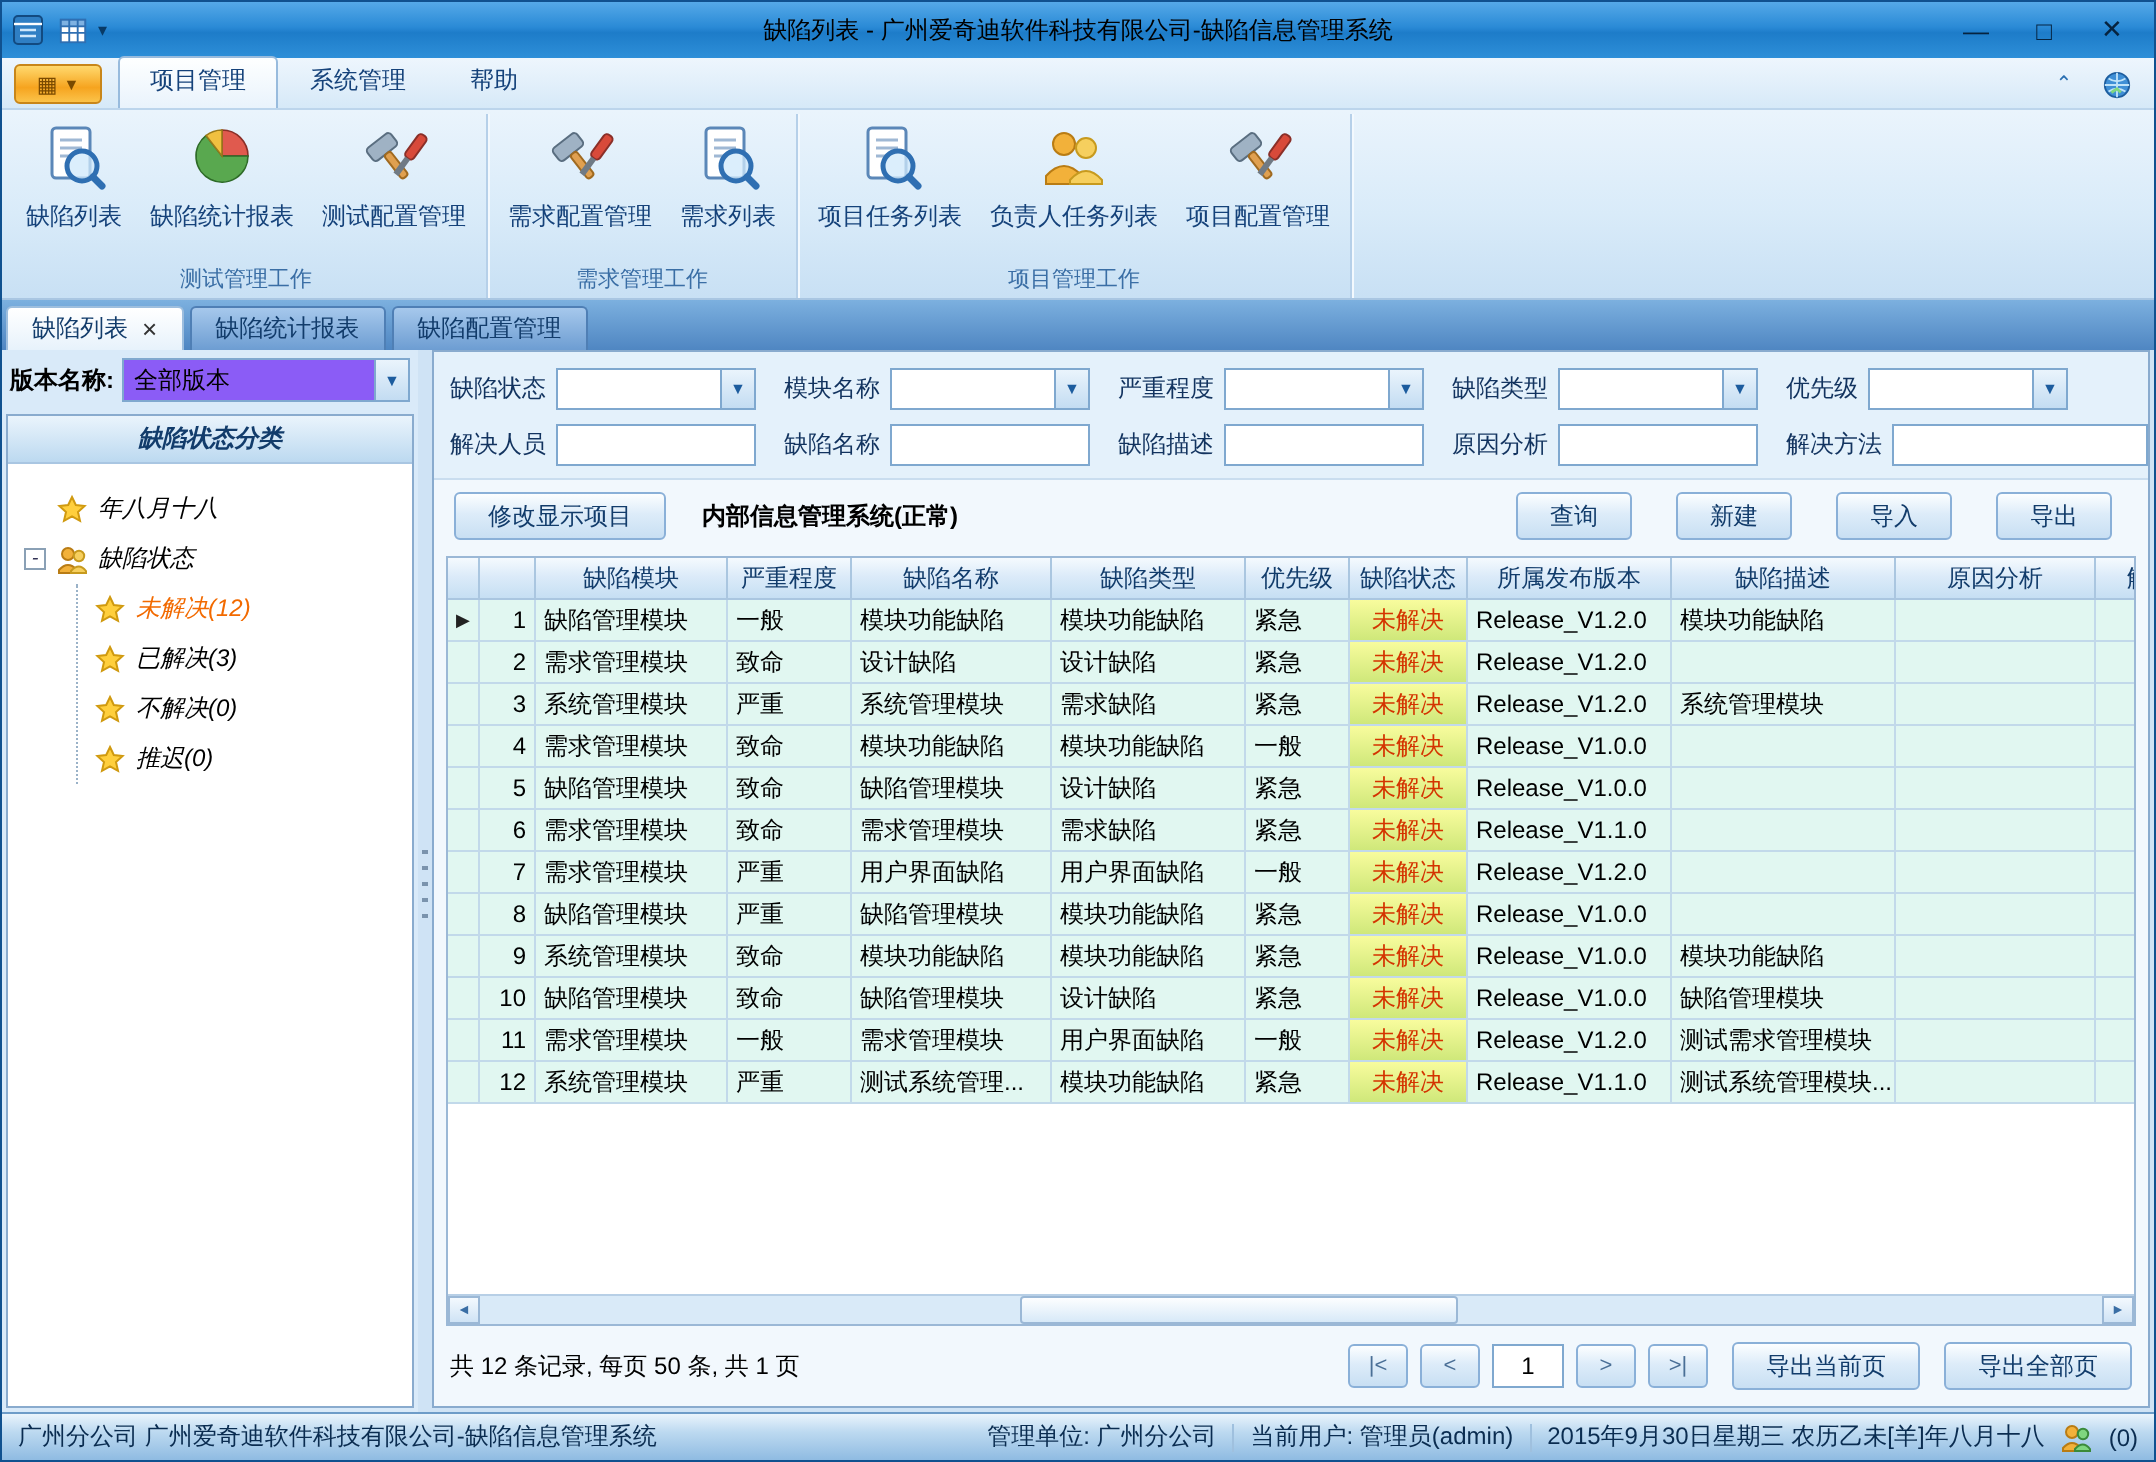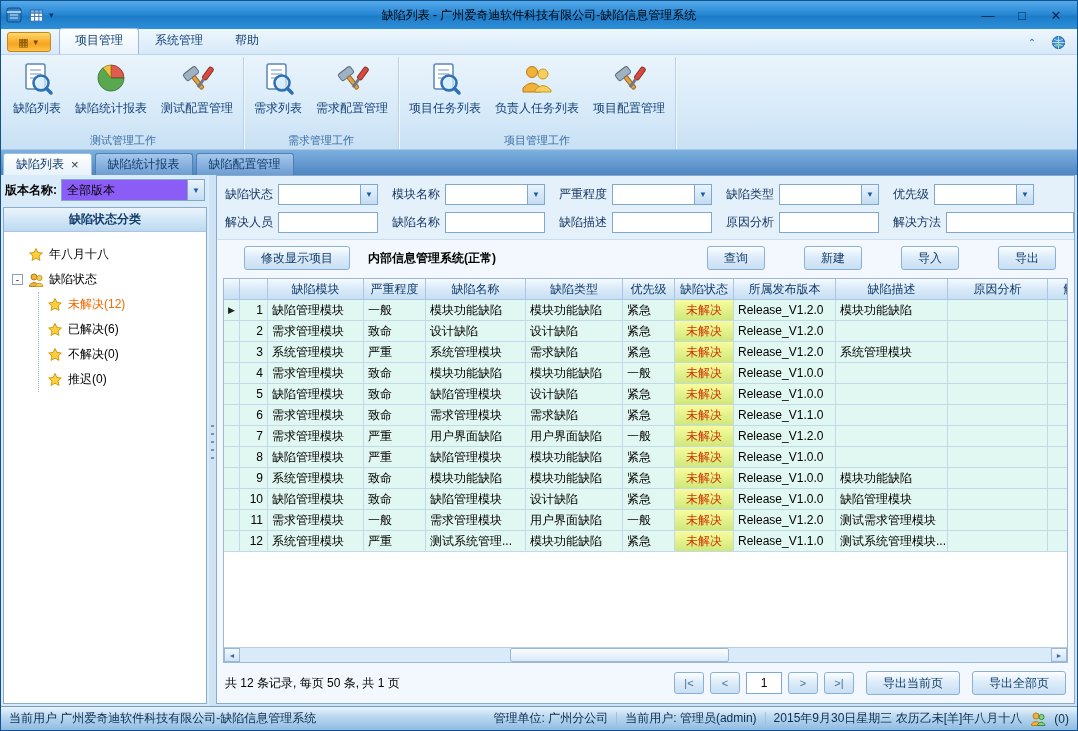--- a/index.html
+++ b/index.html
@@ -50,21 +50,21 @@
   
   .workspace{position:absolute;top:174px;left:0;right:0;bottom:24px;background:#cfe3f5;}
 
   
   .sidebar{position:absolute;top:0;left:0;bottom:0;width:208px;background:#d9eaf9;}
   .version-row{height:30px;display:flex;align-items:center;padding:0 4px;gap:4px;}
   .version-label{font-weight:bold;white-space:nowrap;}
   .version-combo{flex:1;height:22px;background:#8b5cf6;border:1px solid #7fa8cf;display:flex;align-items:center;padding-left:5px;}
   .combo-arrow{width:17px;align-self:stretch;margin-left:auto;background:linear-gradient(#eaf4fc,#c3dcf2);border-left:1px solid #7fa8cf;
     display:flex;align-items:center;justify-content:center;color:#1c5c9e;font-size:8px;}
-  .status-panel{position:absolute;top:32px;left:2px;right:2px;bottom:2px;background:#fff;border:1px solid #89abce;overflow:hidden;}
+  .status-panel{position:absolute;top:32px;left:2px;right:2px;bottom:2px;background:#fff;border:1px solid #89abce;overflow:hidden;font-style:italic;}
   .panel-header{height:24px;background:linear-gradient(#eaf4fc,#bcd9f0);border-bottom:1px solid #a9c6e2;
     display:flex;align-items:center;justify-content:center;font-weight:bold;color:#123c6b;}
   .tree{padding:10px 4px 0 8px;}
   .tree-item{display:flex;align-items:center;height:25px;gap:5px;white-space:nowrap;}
   .tree-item .expander{width:11px;height:11px;border:1px solid #8aa0b5;background:#fff;font-size:10px;line-height:9px;text-align:center;color:#335;}
   .tree-item .exp-spacer{width:11px;}
   .ticon{width:16px;height:16px;display:inline-flex;}
   .ticon svg{width:16px;height:16px;}
   .tree-children{margin-left:26px;border-left:1px dotted #9ab2c8;padding-left:8px;}
   .tree-item.hl span.tlabel{color:#f26a00;}
@@ -80,21 +80,21 @@
   .frow{display:flex;align-items:center;gap:14px;}
   .ffield{display:flex;align-items:center;gap:5px;}
   .flabel{color:#12335f;white-space:nowrap;}
   .combo{width:100px;height:21px;background:#fff;border:1px solid #7fa8cf;display:flex;align-items:center;padding-left:4px;}
   .combo-val{flex:1;}
   .tinput{width:100px;height:21px;background:#fff;border:1px solid #7fa8cf;padding:0 4px;font:inherit;}
   .ffield.wide .tinput{width:128px;}
 
   .action-row{display:flex;align-items:center;padding:6px 10px 4px;gap:12px;}
   .btn{height:24px;padding:0 16px;background:linear-gradient(#fcfeff,#ddecf9 45%,#c8dff3);border:1px solid #8ab0d8;border-radius:3px;
-    color:#123c6b;display:inline-flex;align-items:center;justify-content:center;white-space:nowrap;margin-left:17px;}
+    color:#123c6b;display:inline-flex;align-items:center;justify-content:center;white-space:nowrap;}
   .system-title{font-weight:bold;color:#000;margin-left:6px;}
   .action-right{margin-left:auto;display:flex;gap:22px;padding-right:8px;}
 
   
   .grid-wrap{margin:4px 6px 0;border:1px solid #9bb8d6;background:#fff;flex:1;overflow:hidden;position:relative;}
   .grid-scroll{position:absolute;top:0;left:0;right:0;bottom:15px;overflow:hidden;}
   .grow{display:flex;height:21px;width:960px;}
   .gcell{flex:none;border-right:1px solid #c2d9ea;border-bottom:1px solid #c2d9ea;padding:0 4px;display:flex;align-items:center;
     overflow:hidden;white-space:nowrap;}
   .grow.head .gcell{background:linear-gradient(#f5fafe,#dcebf9 45%,#c6dff3);color:#123c6b;justify-content:center;
@@ -210,39 +210,39 @@
               </svg></span>
             <span class="rlabel">测试配置管理</span>
           </div>
         </div>
         <div class="rgroup-label">测试管理工作</div>
       </div>
       <div class="rgroup">
         <div class="rgroup-buttons">
           <div class="rbtn">
             <span class="ricon"><svg viewBox="0 0 34 34">
-                <rect x="6" y="2" width="19" height="25" rx="2" fill="#fff" stroke="#5b87b8" stroke-width="1.5"></rect>
-                <path d="M10 8h11M10 12h11M10 16h7" stroke="#9fb8d4" stroke-width="1.5"></path>
-                <circle cx="21" cy="21" r="7.5" fill="#cfe8fb" fill-opacity="0.75" stroke="#2f6fb2" stroke-width="2.5"></circle>
-                <path d="M26.5 26.5 L31 31" stroke="#2f6fb2" stroke-width="3.5" stroke-linecap="round"></path>
-              </svg></span>
-            <span class="rlabel">需求列表</span>
-          </div>
-          <div class="rbtn">
-            <span class="ricon"><svg viewBox="0 0 34 34">
                 <g transform="rotate(-38 12 12)">
                   <rect x="4" y="7" width="15" height="8" rx="2" fill="#9fb2c4" stroke="#5a6e80"></rect>
                   <rect x="9.5" y="15" width="4" height="15" rx="1.5" fill="#e0a050" stroke="#a06a20"></rect>
                 </g>
                 <g transform="rotate(36 24 16)">
                   <rect x="22" y="3" width="5" height="14" rx="2" fill="#d84a3a" stroke="#8a2f28"></rect>
                   <path d="M24.5 17 v10" stroke="#707a84" stroke-width="3"></path>
                 </g>
               </svg></span>
             <span class="rlabel">需求配置管理</span>
+          </div>
+          <div class="rbtn">
+            <span class="ricon"><svg viewBox="0 0 34 34">
+                <rect x="6" y="2" width="19" height="25" rx="2" fill="#fff" stroke="#5b87b8" stroke-width="1.5"></rect>
+                <path d="M10 8h11M10 12h11M10 16h7" stroke="#9fb8d4" stroke-width="1.5"></path>
+                <circle cx="21" cy="21" r="7.5" fill="#cfe8fb" fill-opacity="0.75" stroke="#2f6fb2" stroke-width="2.5"></circle>
+                <path d="M26.5 26.5 L31 31" stroke="#2f6fb2" stroke-width="3.5" stroke-linecap="round"></path>
+              </svg></span>
+            <span class="rlabel">需求列表</span>
           </div>
         </div>
         <div class="rgroup-label">需求管理工作</div>
       </div>
       <div class="rgroup">
         <div class="rgroup-buttons">
           <div class="rbtn">
             <span class="ricon"><svg viewBox="0 0 34 34">
                 <rect x="6" y="2" width="19" height="25" rx="2" fill="#fff" stroke="#5b87b8" stroke-width="1.5"></rect>
                 <path d="M10 8h11M10 12h11M10 16h7" stroke="#9fb8d4" stroke-width="1.5"></path>
@@ -333,21 +333,21 @@
                   </svg>
                 </span>
                 <span class="tlabel">未解决(12)</span>
               </div>
               <div class="tree-item child">
                 <span class="ticon">
                   <svg viewBox="0 0 16 16">
                     <path d="M8 1.5 l1.9 4 4.4.5 -3.3 3 1 4.4 L8 11.2 4 13.4 l1-4.4 -3.3-3 4.4-.5 Z" fill="#ffcf3d" stroke="#d09a10"></path>
                   </svg>
                 </span>
-                <span class="tlabel">已解决(6)</span>
+                <span class="tlabel">已解决(3)</span>
               </div>
               <div class="tree-item child">
                 <span class="ticon">
                   <svg viewBox="0 0 16 16">
                     <path d="M8 1.5 l1.9 4 4.4.5 -3.3 3 1 4.4 L8 11.2 4 13.4 l1-4.4 -3.3-3 4.4-.5 Z" fill="#ffcf3d" stroke="#d09a10"></path>
                   </svg>
                 </span>
                 <span class="tlabel">不解决(0)</span>
               </div>
               <div class="tree-item child">
@@ -646,21 +646,21 @@
           <span class="pg-btn">&gt;|</span>
           <span class="btn">导出当前页</span>
           <span class="btn">导出全部页</span>
         </div>
       </div>
 
     </div>
   </div>
 
   <div class="statusbar">
-    <span>当前用户 广州爱奇迪软件科技有限公司-缺陷信息管理系统</span>
+    <span>广州分公司 广州爱奇迪软件科技有限公司-缺陷信息管理系统</span>
     <div class="sb-right">
       <span>管理单位: 广州分公司</span>
       <span class="sb-sep"></span>
       <span>当前用户: 管理员(admin)</span>
       <span class="sb-sep"></span>
       <span>2015年9月30日星期三 农历乙未[羊]年八月十八</span>
       <span class="sb-icon">
         <svg viewBox="0 0 16 16">
             <circle cx="6" cy="5" r="3" fill="#f2b13a" stroke="#b97c14"></circle>
             <path d="M1.5 13 q4.5-5 9 0 v1.5 H1.5Z" fill="#f2b13a" stroke="#b97c14"></path>

